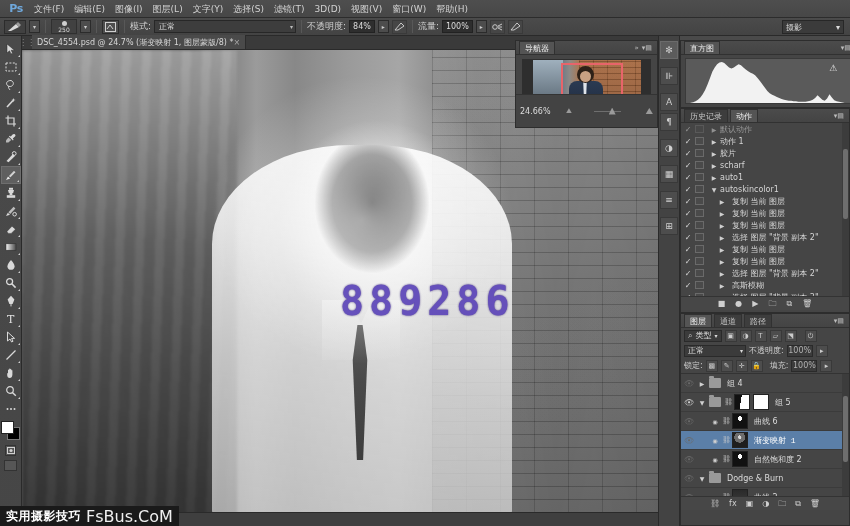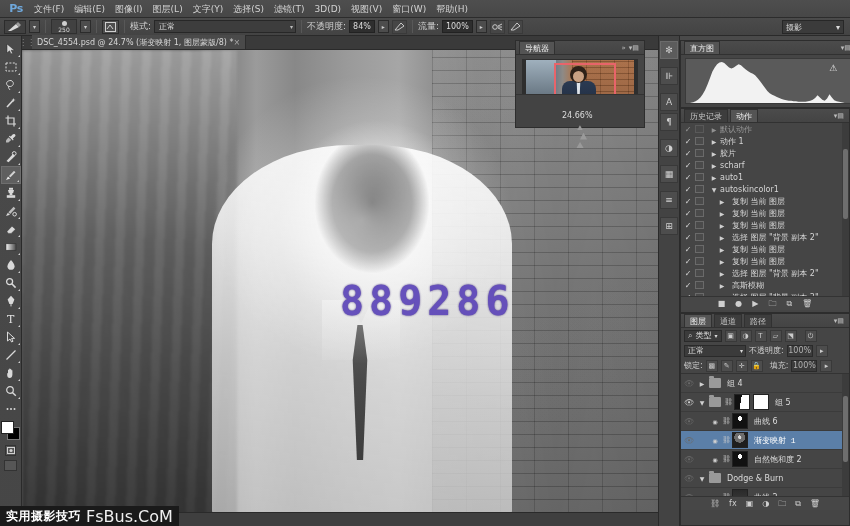--- a/index.html
+++ b/index.html
@@ -217,21 +217,21 @@
     padding:0 3px;gap:2px;
   }
   .panel-tab {
     height:13px;padding:0 5px;display:flex;align-items:center;font-size:8px;
     color:#c4c4c4;background:#3d3d3d;border:1px solid #313131;border-bottom:none;
   }
   .panel-tab.active { background:#545454;color:#f0f0f0; }
   .panel-menu { margin-left:auto;display:flex;gap:3px;align-items:center;color:#bdbdbd;font-size:7px;padding-right:2px;}
 
   
-  #navigator { left:515px; top:40px; width:130px; height:88px; }
+  #navigator { left:515px; top:40px; width:143px; height:88px; }
   .nav-thumbwrap {
     position:relative;margin:4px 6px;height:58px;background:#2e2e2e;
     display:flex;align-items:center;justify-content:center;
   }
   .nav-thumb {
     position:relative;width:108px;height:56px;
     background:
       linear-gradient(90deg,#7d8a97 0%,#94a1ad 16%, #6f7a86 27%, #8e8a86 34%, #b5703f 46%, #a4643a 72%, #8e5530 100%);
   }
   .nav-thumb .street { position:absolute;left:0;top:0;width:30px;height:56px;
@@ -249,21 +249,21 @@
     background:linear-gradient(#2b3a52,#1e2a3c); border-radius:8px 8px 0 0; }
   .nav-thumb .man-shirt { position:absolute;left:48px;top:22px;width:9px;height:20px;
     background:#dfe4ea; clip-path: polygon(30% 0,70% 0,60% 100%,40% 100%); }
   .nav-rect {
     position:absolute;left:28px;top:3px;width:62px;height:48px;
     border:2px solid #e8646a;
   }
   .nav-foot {
     position:absolute;left:0;bottom:0;width:100%;height:16px;
     background:#434343;border-top:1px solid #333;
-    display:flex;align-items:center;padding:16px 4px;gap:4px;flex-direction:column;
+    display:flex;align-items:center;padding:16px 4px;gap:10px;
   }
   .nav-zoom { font-size:8px;color:#dcdcdc; width:36px;}
   .nav-slider { flex:1;height:12px;position:relative;display:flex;align-items:center;}
   .nav-slider .track { position:absolute;left:12px;right:14px;height:1px;background:#6e6e6e; }
   .nav-slider .thumb { position:absolute;left:50%;width:7px;height:7px;background:#9a9a9a;
     clip-path: polygon(50% 0,100% 100%,0 100%); }
   .mtn-sm, .mtn-lg { color:#9a9a9a;font-size:7px; }
 
   
   #histogram { left:680px; top:40px; width:177px; height:68px; }

